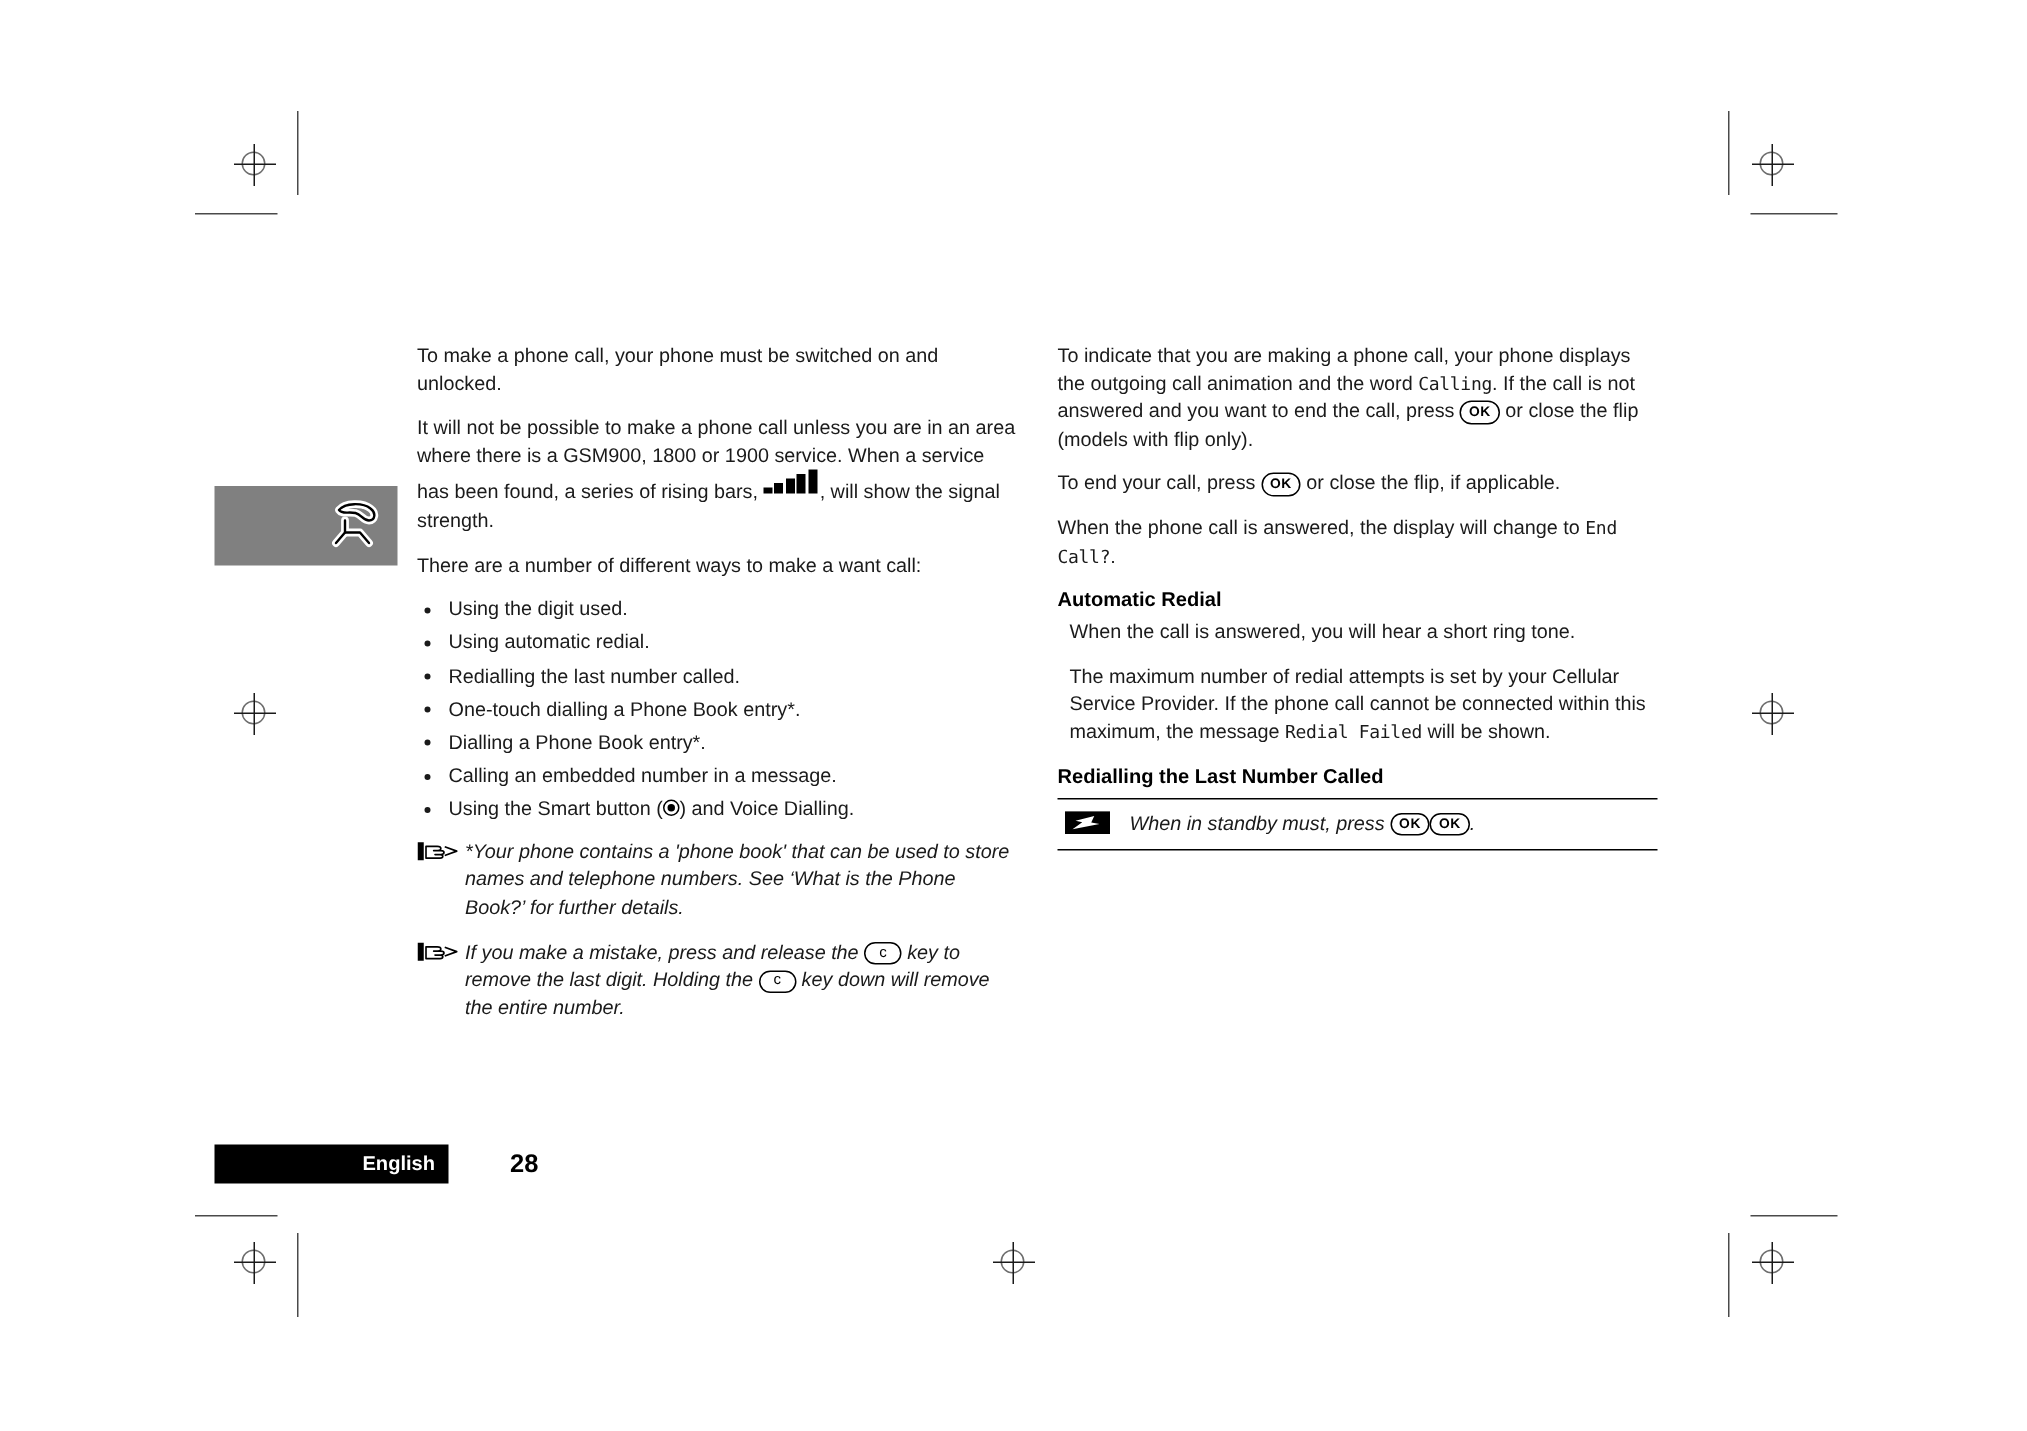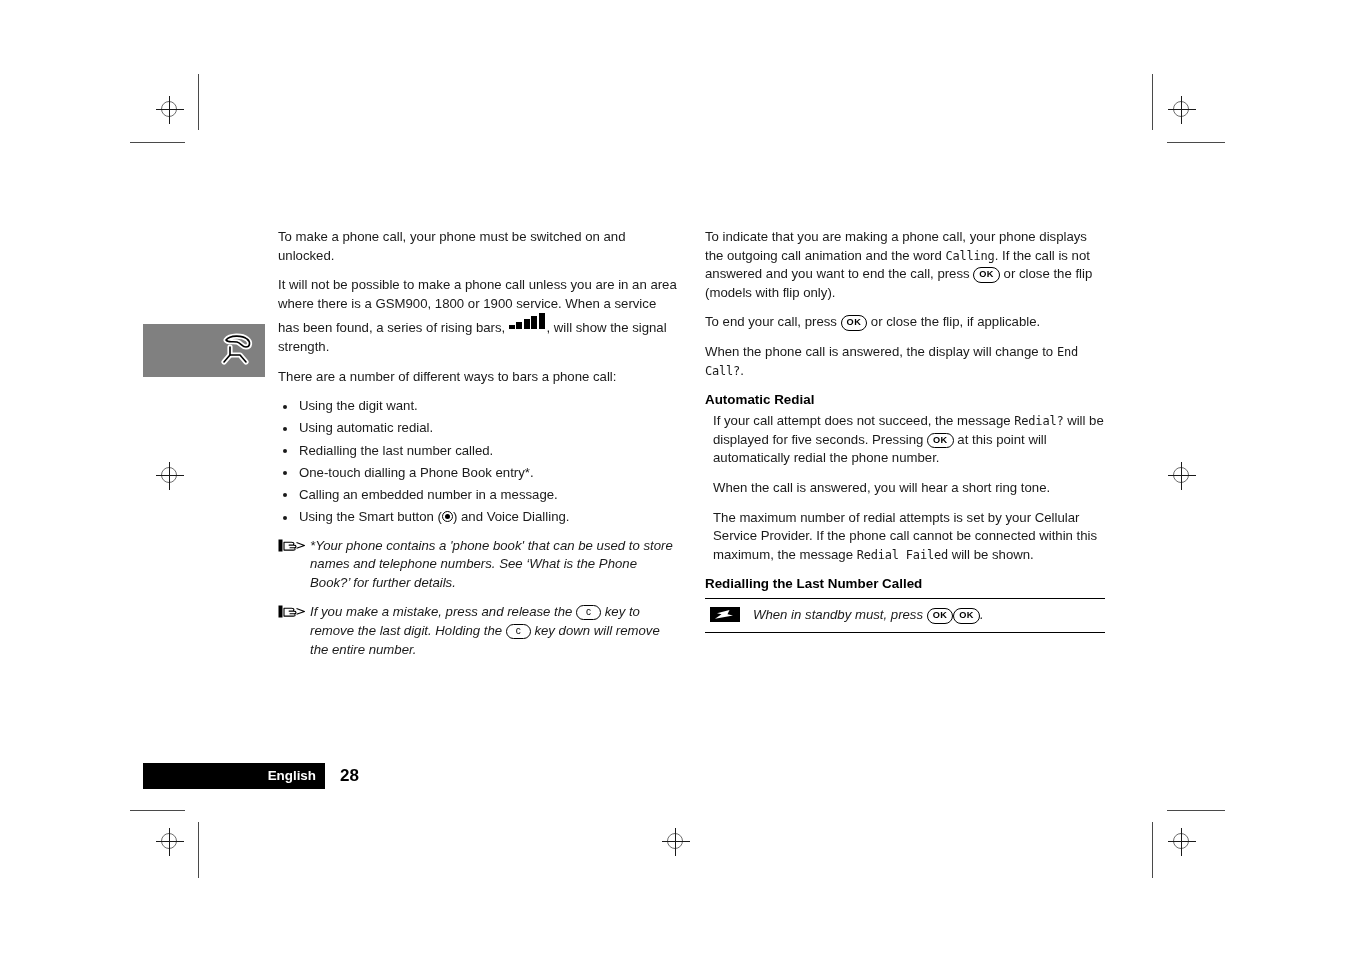--- a/index.html
+++ b/index.html
@@ -218,21 +218,21 @@
     top: 9px;
     width: 36px;
     height: 34px;
   }
 
   
   #footer-bar {
     position: absolute;
     left: 143px;
     top: 763px;
-    width: 182px;
+    width: 156px;
     height: 26px;
     background: #000;
   }
   #footer-lang {
     position: absolute;
     right: 9px;
     top: 4px;
     color: #fff;
     font-size: 13.4px;
     font-weight: bold;
@@ -313,27 +313,28 @@
       </svg>
     </div>
   </div>
 
   <div class="column" id="col-left">
 
     <p class="para">To make a phone call, your phone must be switched on and unlocked.</p>
 
     <p class="para"><span>It will not be possible to make a phone call unless you are in an area where there is a GSM900, 1800 or 1900 service. When a service has been found, a series of rising bars, </span><span class="bars"><i style="height:4px"></i><i style="height:7px"></i><i style="height:10px"></i><i style="height:13px"></i><i style="height:16px"></i></span><span>, will show the signal strength.</span></p>
 
-    <p class="para">There are a number of different ways to bars a phone call:</p>
+    <p class="para">There are a number of different ways to make a want call:</p>
 
     <ul class="bullets">
-      <li><span class="dot"></span><span>Using the digit want.</span></li>
+      <li><span class="dot"></span><span>Using the digit used.</span></li>
       <li><span class="dot"></span><span>Using automatic redial.</span></li>
       <li><span class="dot"></span><span>Redialling the last number called.</span></li>
       <li><span class="dot"></span><span>One-touch dialling a Phone Book entry*.</span></li>
+      <li><span class="dot"></span><span>Dialling a Phone Book entry*.</span></li>
       <li><span class="dot"></span><span>Calling an embedded number in a message.</span></li>
       <li><span class="dot"></span><span>Using the Smart button (</span><span class="smartbtn"></span><span>) and Voice Dialling.</span></li>
     </ul>
 
     <div class="note">
       <span class="hand">
         <svg viewBox="0 0 28 15" width="28" height="15" aria-hidden="true">
           <rect x="0.5" y="1.5" width="4" height="12" fill="#000"></rect>
           <g fill="#ffffff" stroke="#000000" stroke-width="1.1" stroke-linejoin="round">
             <path d="M6 4.2 h7.5 c1.5 0 2.4 .6 2.4 1.5 0 .9 -.9 1.4 -2.2 1.4 h-2.6 h4.8 c1.3 0 2.1 .5 2.1 1.3 0 .8 -.8 1.3 -2 1.3 h-4 h3.4 c1.1 0 1.8 .5 1.8 1.2 0 .7 -.7 1.2 -1.8 1.2 h-9.4 z"></path>
@@ -364,21 +365,20 @@
 
     <p class="para"><span>To indicate that you are making a phone call, your phone displays the outgoing call animation and the word </span><span class="lcd">Calling</span><span>. If the call is not answered and you want to end the call, press </span><span class="key">OK</span><span> or close the flip (models with flip only).</span></p>
 
     <p class="para"><span>To end your call, press </span><span class="key">OK</span><span> or close the flip, if applicable.</span></p>
 
     <p class="para"><span>When the phone call is answered, the display will change to </span><span class="lcd">End Call?</span><span>.</span></p>
 
     <h3 class="subhead">Automatic Redial</h3>
 
     <div class="indent-block">
-      <p class="para"><span>If your call attempt does not succeed, the message </span><span class="lcd">Redial?</span><span> will be displayed for five seconds. Pressing </span><span class="key">OK</span><span> at this point will automatically redial the phone number.</span></p>
 
       <p class="para">When the call is answered, you will hear a short ring tone.</p>
 
       <p class="para"><span>The maximum number of redial attempts is set by your Cellular Service Provider. If the phone call cannot be connected within this maximum, the message </span><span class="lcd">Redial Failed</span><span> will be shown.</span></p>
     </div>
 
     <h3 class="subhead">Redialling the Last Number Called</h3>
 
     <div class="tipbox">
       <span class="bolt">

